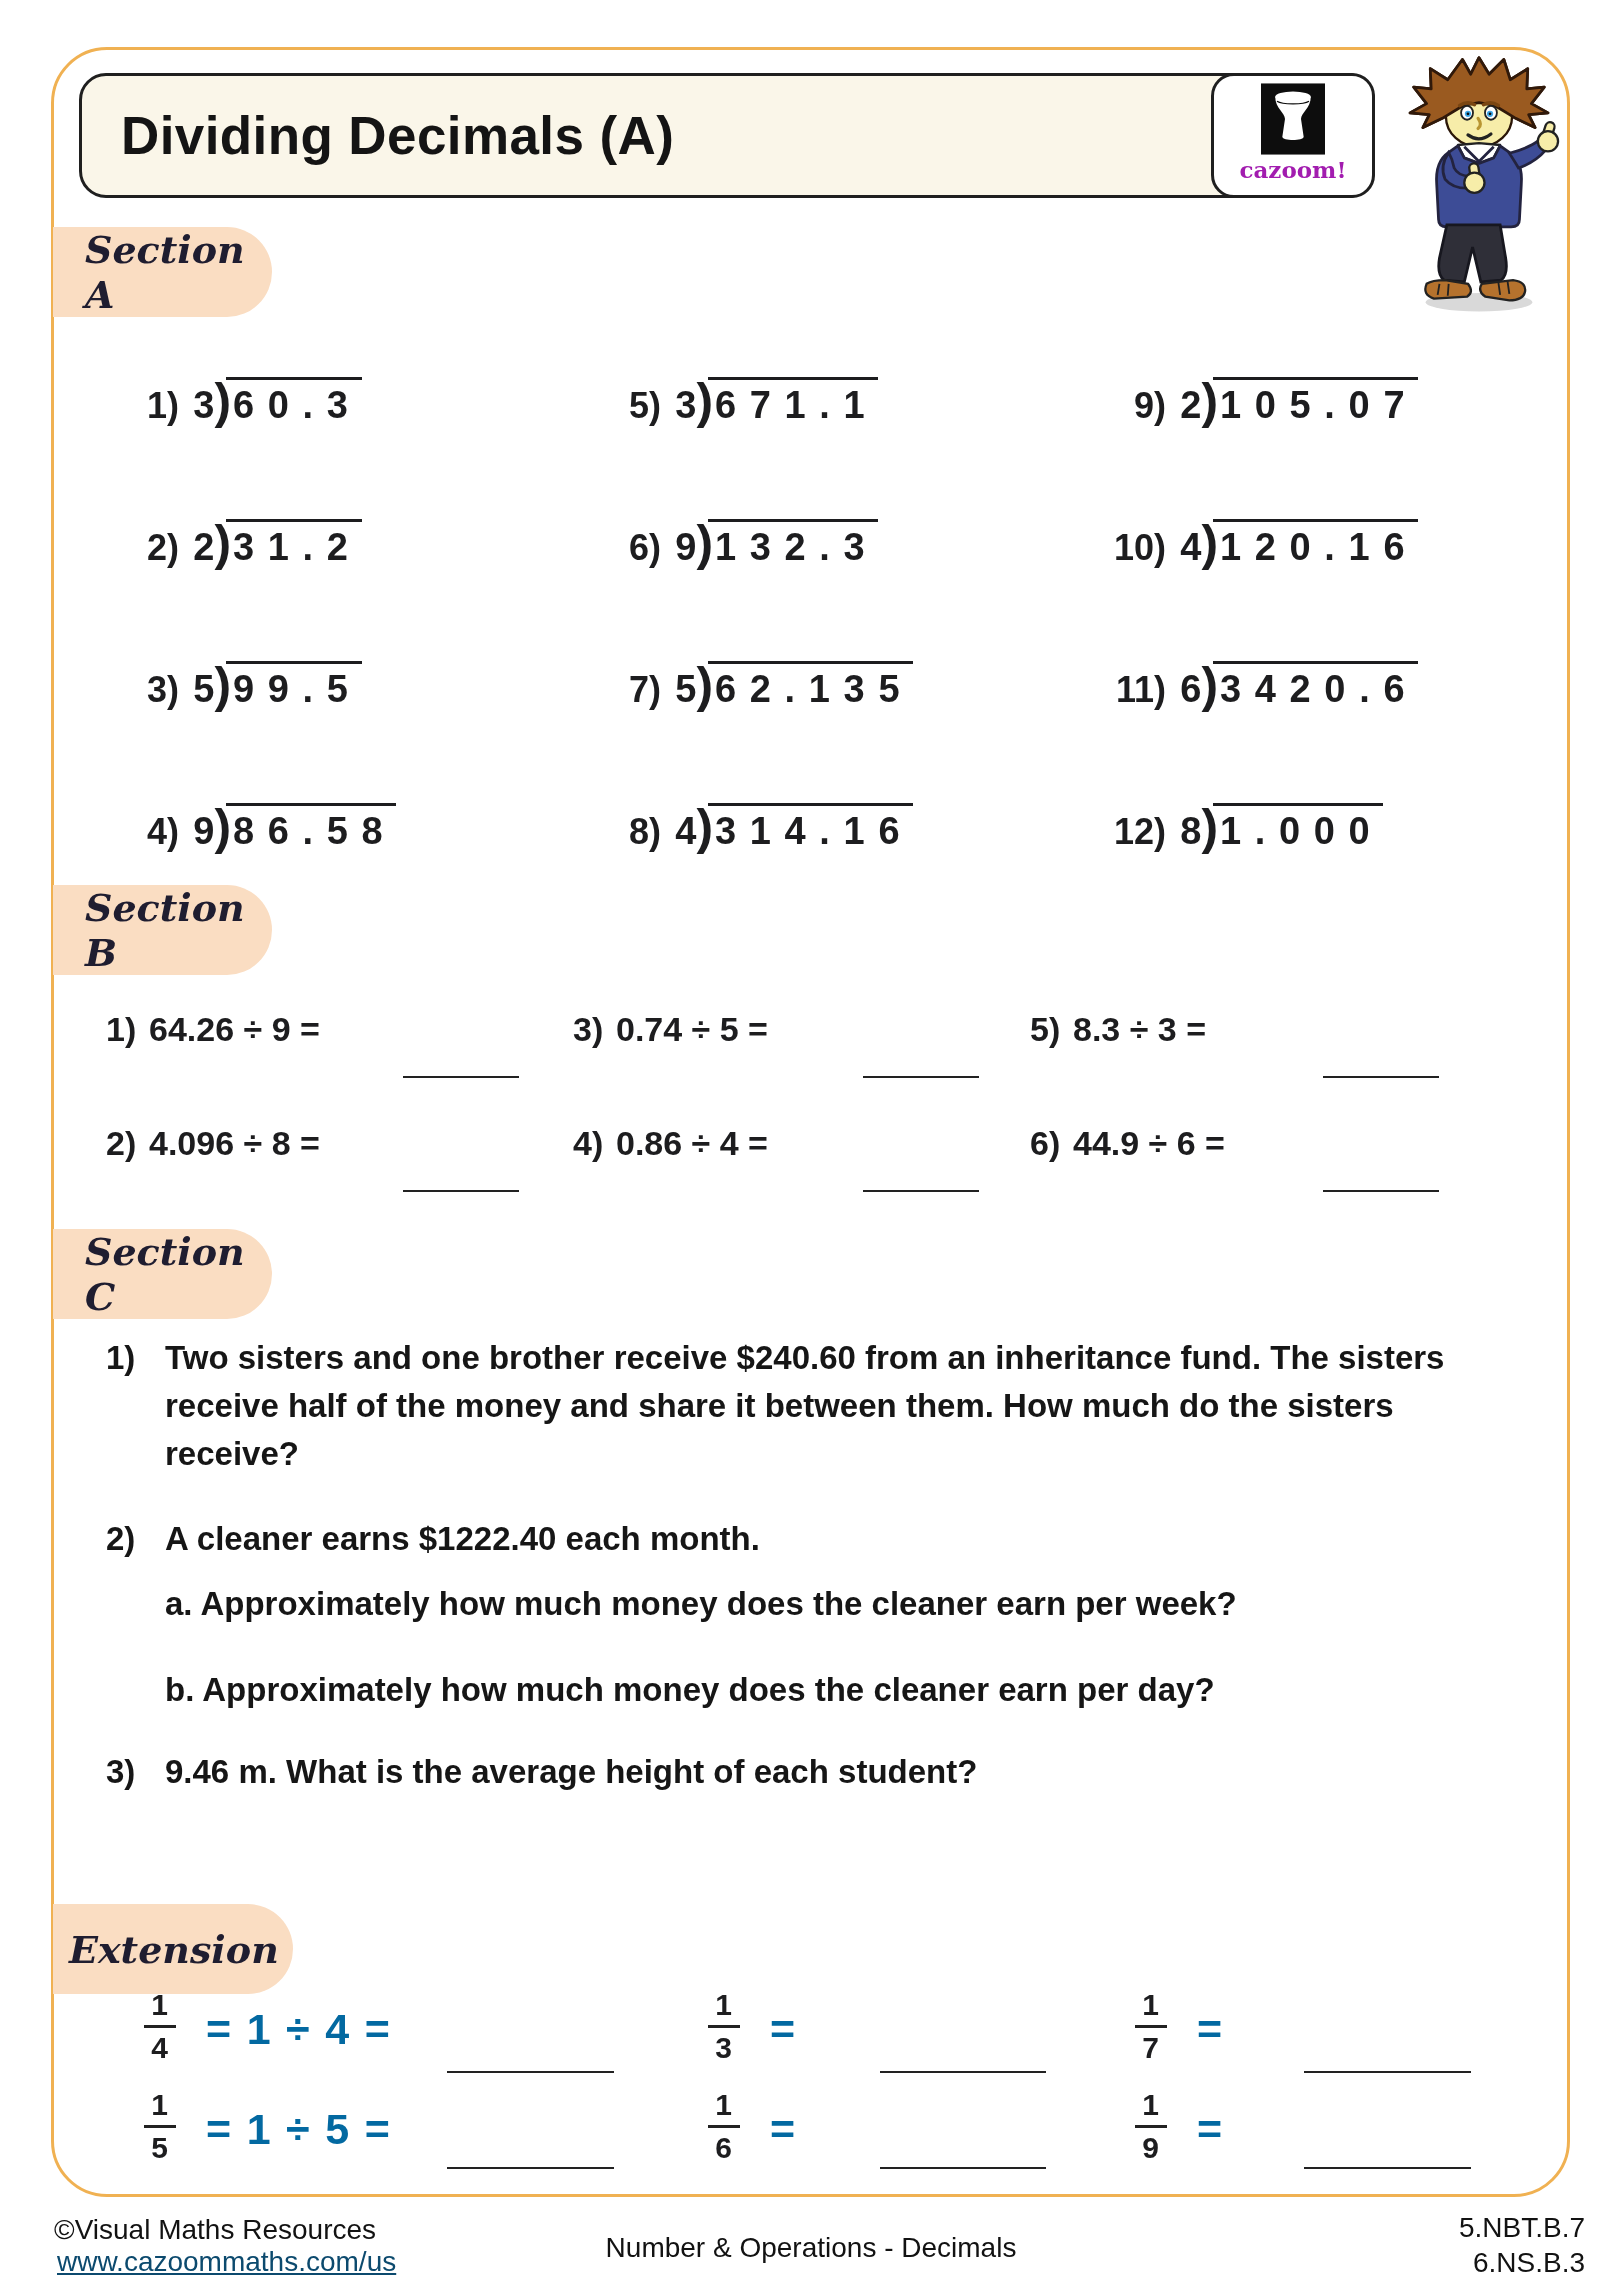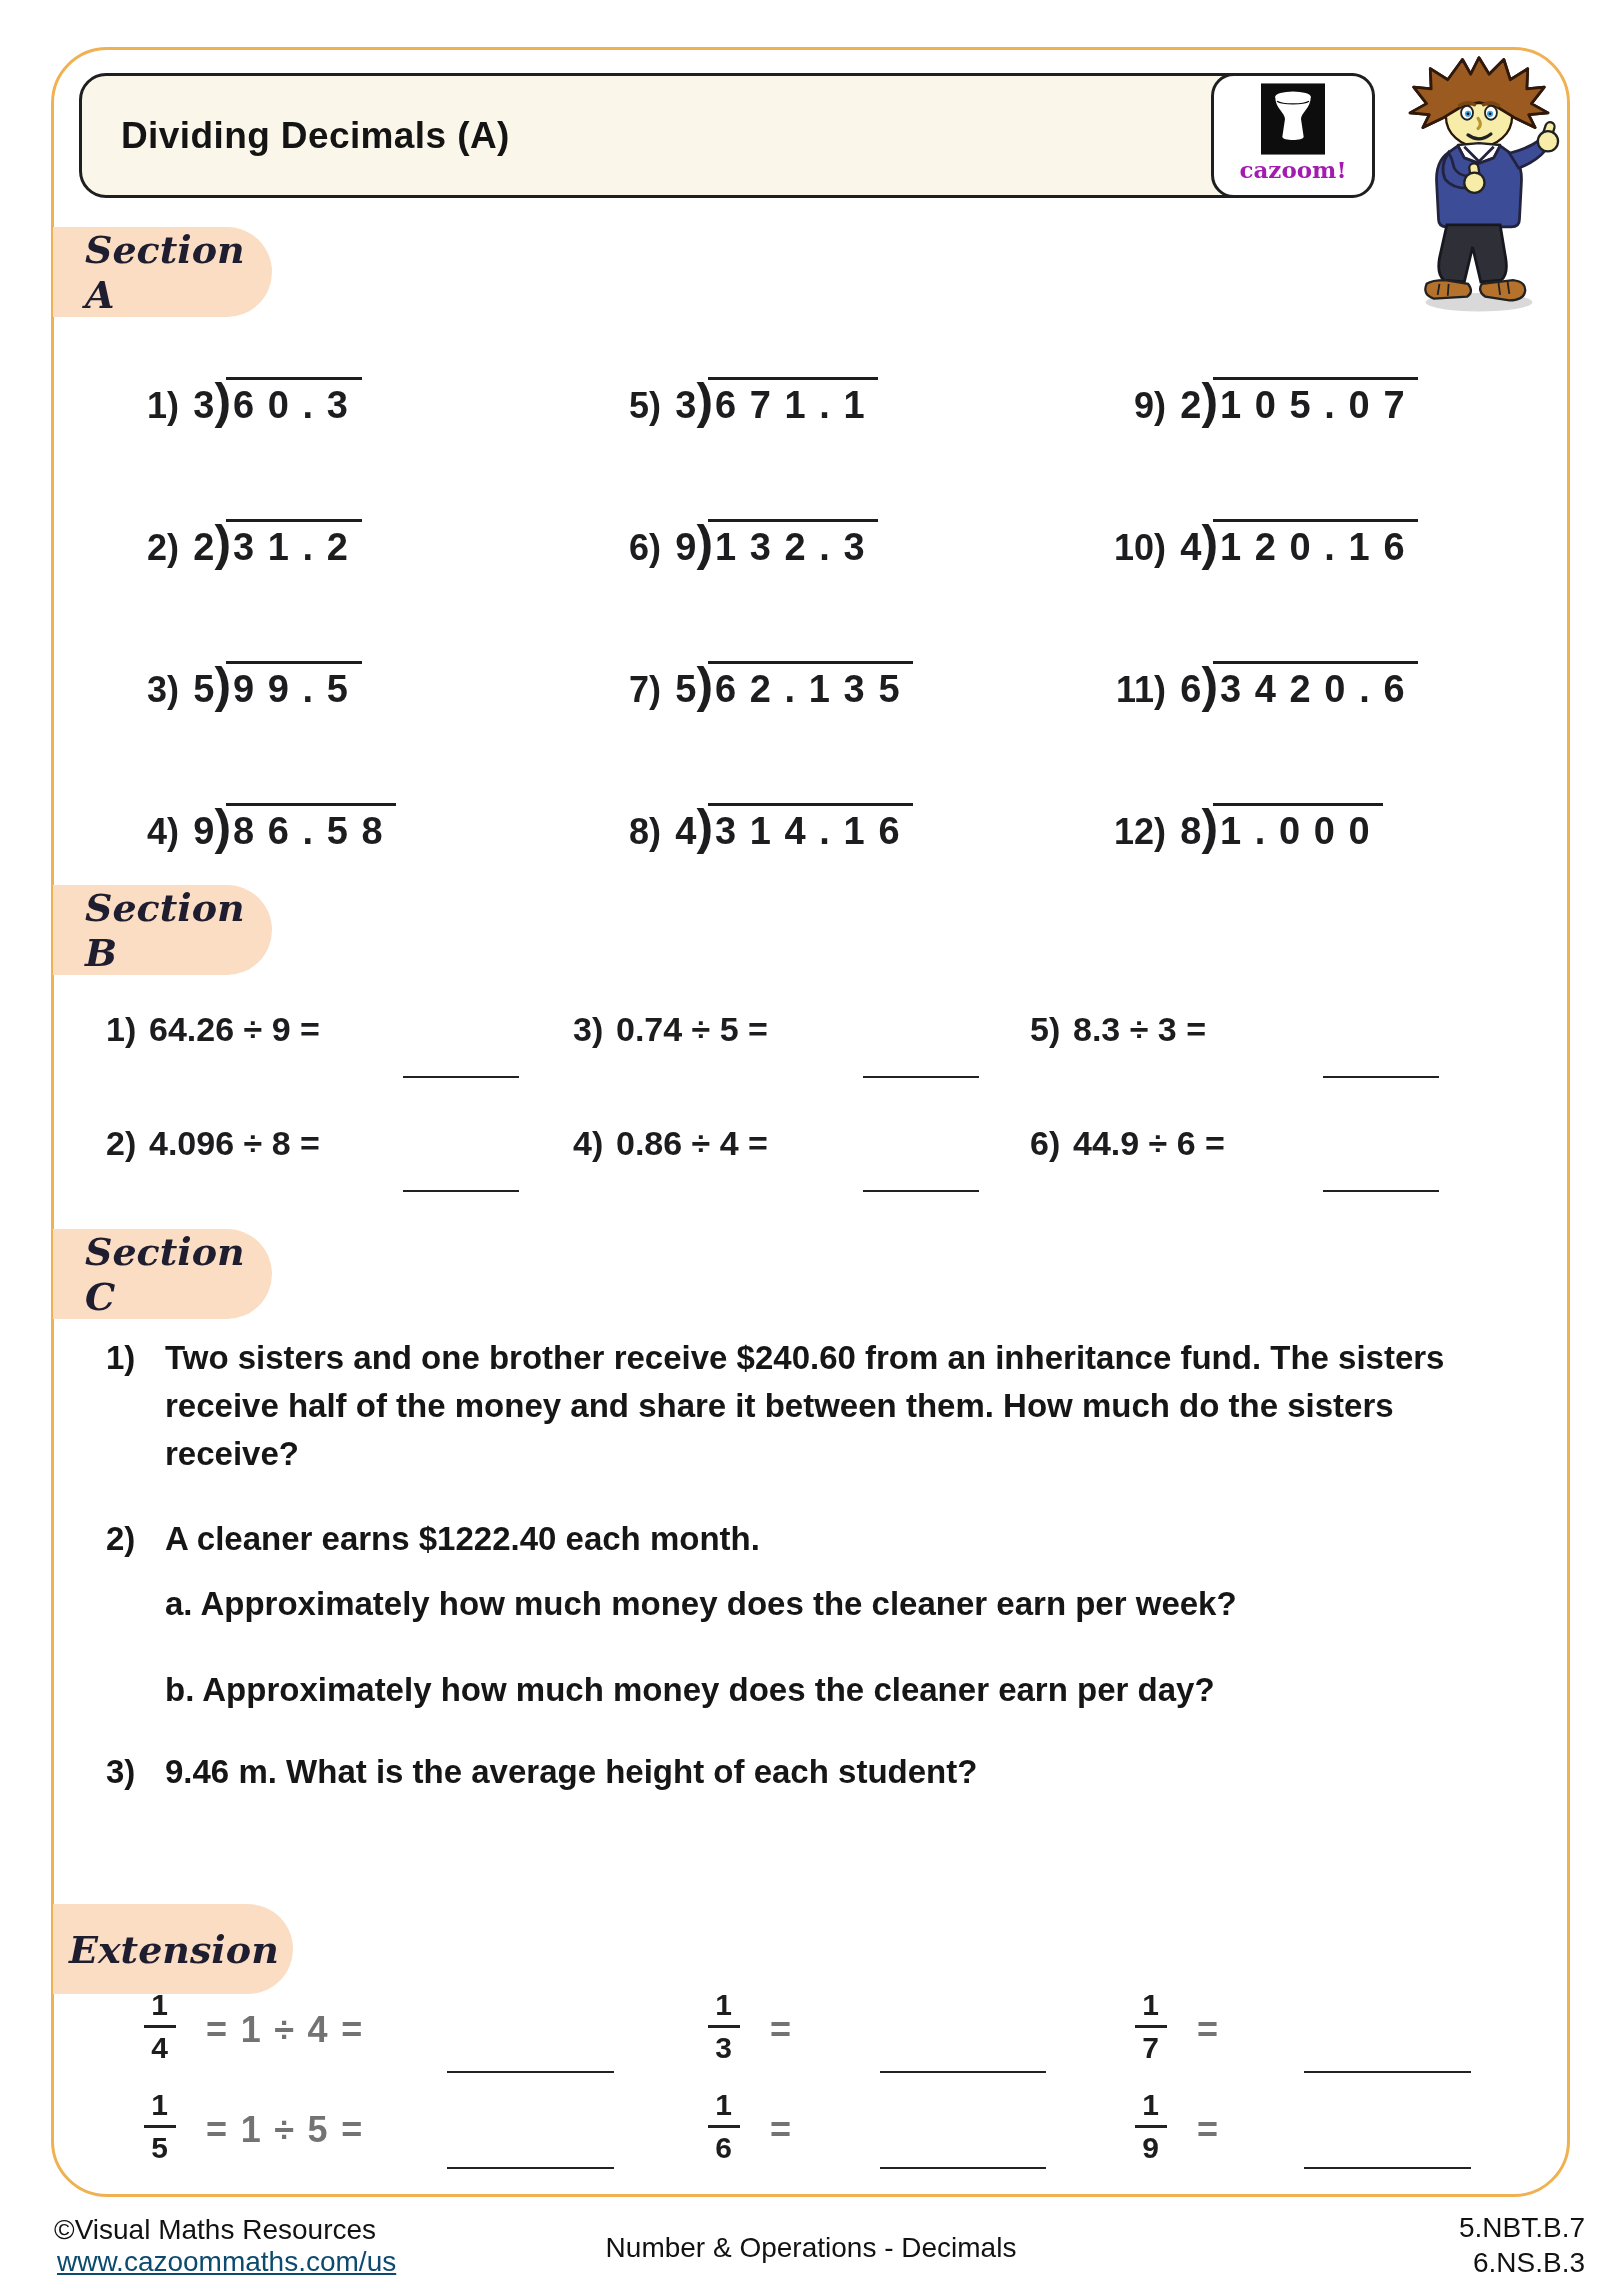--- a/index.html
+++ b/index.html
@@ -8,21 +8,21 @@
   .abs{position:absolute;}
 
   
   .border-frame{left:51px;top:47px;width:1513px;height:2144px;
     border:3.6px solid #F0B152;border-radius:56px;background:#fff;}
 
   
   .header-box{left:79px;top:73px;width:1296px;height:125px;background:#FAF6E9;
     border:3.6px solid #1f1f1f;border-radius:27px;box-sizing:border-box;
     display:flex;align-items:center;}
-  .title{margin:0 0 0 39px;font-size:37px;font-weight:bold;color:#141414;letter-spacing:0.4px;}
+  .title{margin:0 0 0 39px;font-size:53px;font-weight:bold;color:#141414;letter-spacing:0.4px;}
   .logo-box{left:1211px;top:73px;width:164px;height:125px;background:#ffffff;
     border:3.6px solid #1f1f1f;border-radius:23px;box-sizing:border-box;
     display:flex;flex-direction:column;align-items:center;justify-content:flex-start;padding-top:7.2px;}
   .brand{font-family:"DejaVu Serif",serif;font-weight:bold;font-size:23px;color:#a21caf;margin-top:0.9px;}
 
   
   .sec-label{left:53px;height:90px;background:#FADDC2;border-radius:0 45px 45px 0;
     display:flex;align-items:center;padding-left:32px;box-sizing:border-box;
     font-family:"DejaVu Serif",serif;font-weight:bold;font-style:italic;
     font-size:38px;color:#1F1D30;}
@@ -51,21 +51,21 @@
   
   .c-item{position:absolute;display:flex;font-weight:bold;font-size:33px;line-height:48px;color:#161616;}
   .c-num{width:59px;flex:none;}
   .c-lines div{white-space:nowrap;}
 
   
   .ext-item{position:absolute;display:flex;align-items:center;height:90px;}
   .frac{display:inline-flex;flex-direction:column;align-items:center;width:47px;
     font-weight:bold;font-size:30px;color:#1d1d1f;line-height:1.1;}
   .fbar{width:32px;border-top:3.6px solid #222;margin:3.6px 0;}
-  .ext-rest{margin-left:23px;font-weight:bold;font-size:36px;color:#737373;letter-spacing:1.8px;margin-top:7px;}
+  .ext-rest{margin-left:23px;font-weight:bold;font-size:43px;color:#0369a1;letter-spacing:1.8px;margin-top:7px;}
 
   
   .foot{position:absolute;font-size:28px;color:#121212;}
   .foot-link{color:#0c4a6e;text-decoration:underline;cursor:pointer;}
   .foot-center{left:50%;transform:translateX(-50%);}
   .foot-right{right:37px;text-align:right;line-height:35px;}
 </style>
 </head>
 <body>
 

